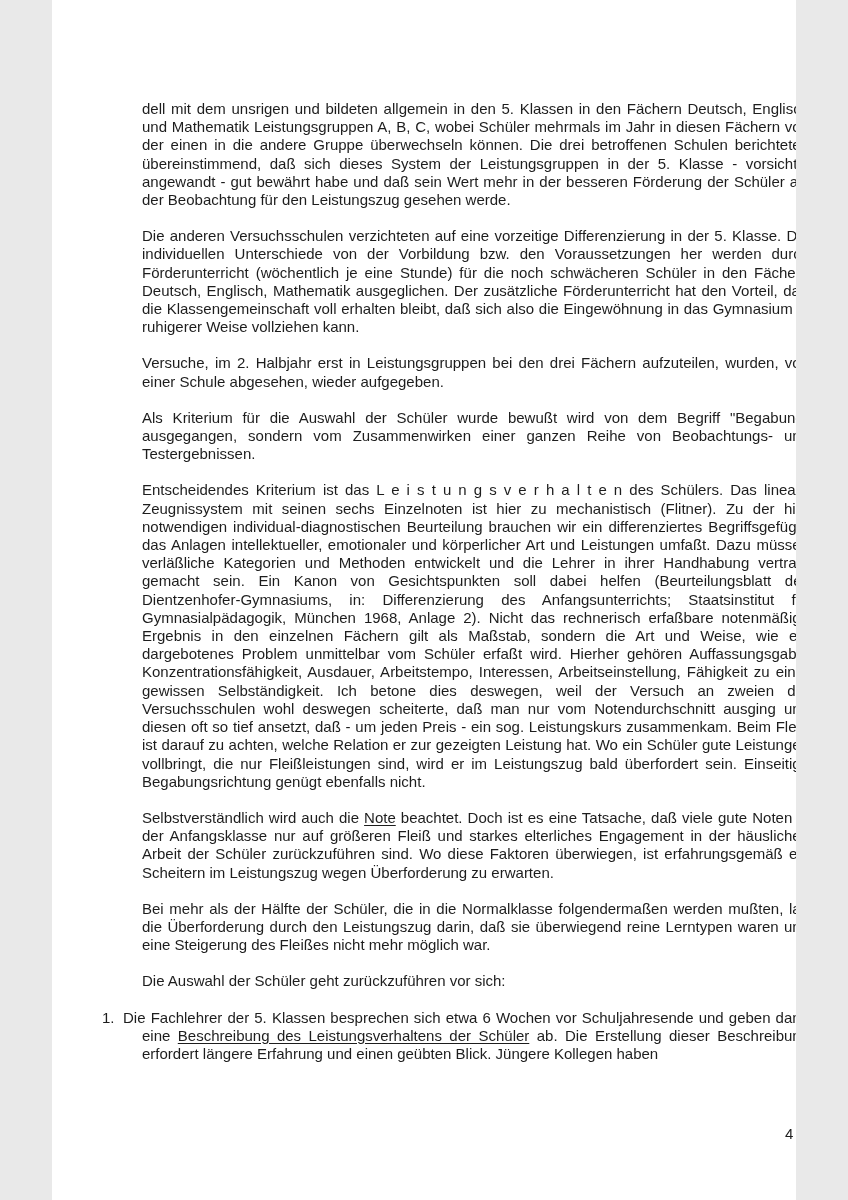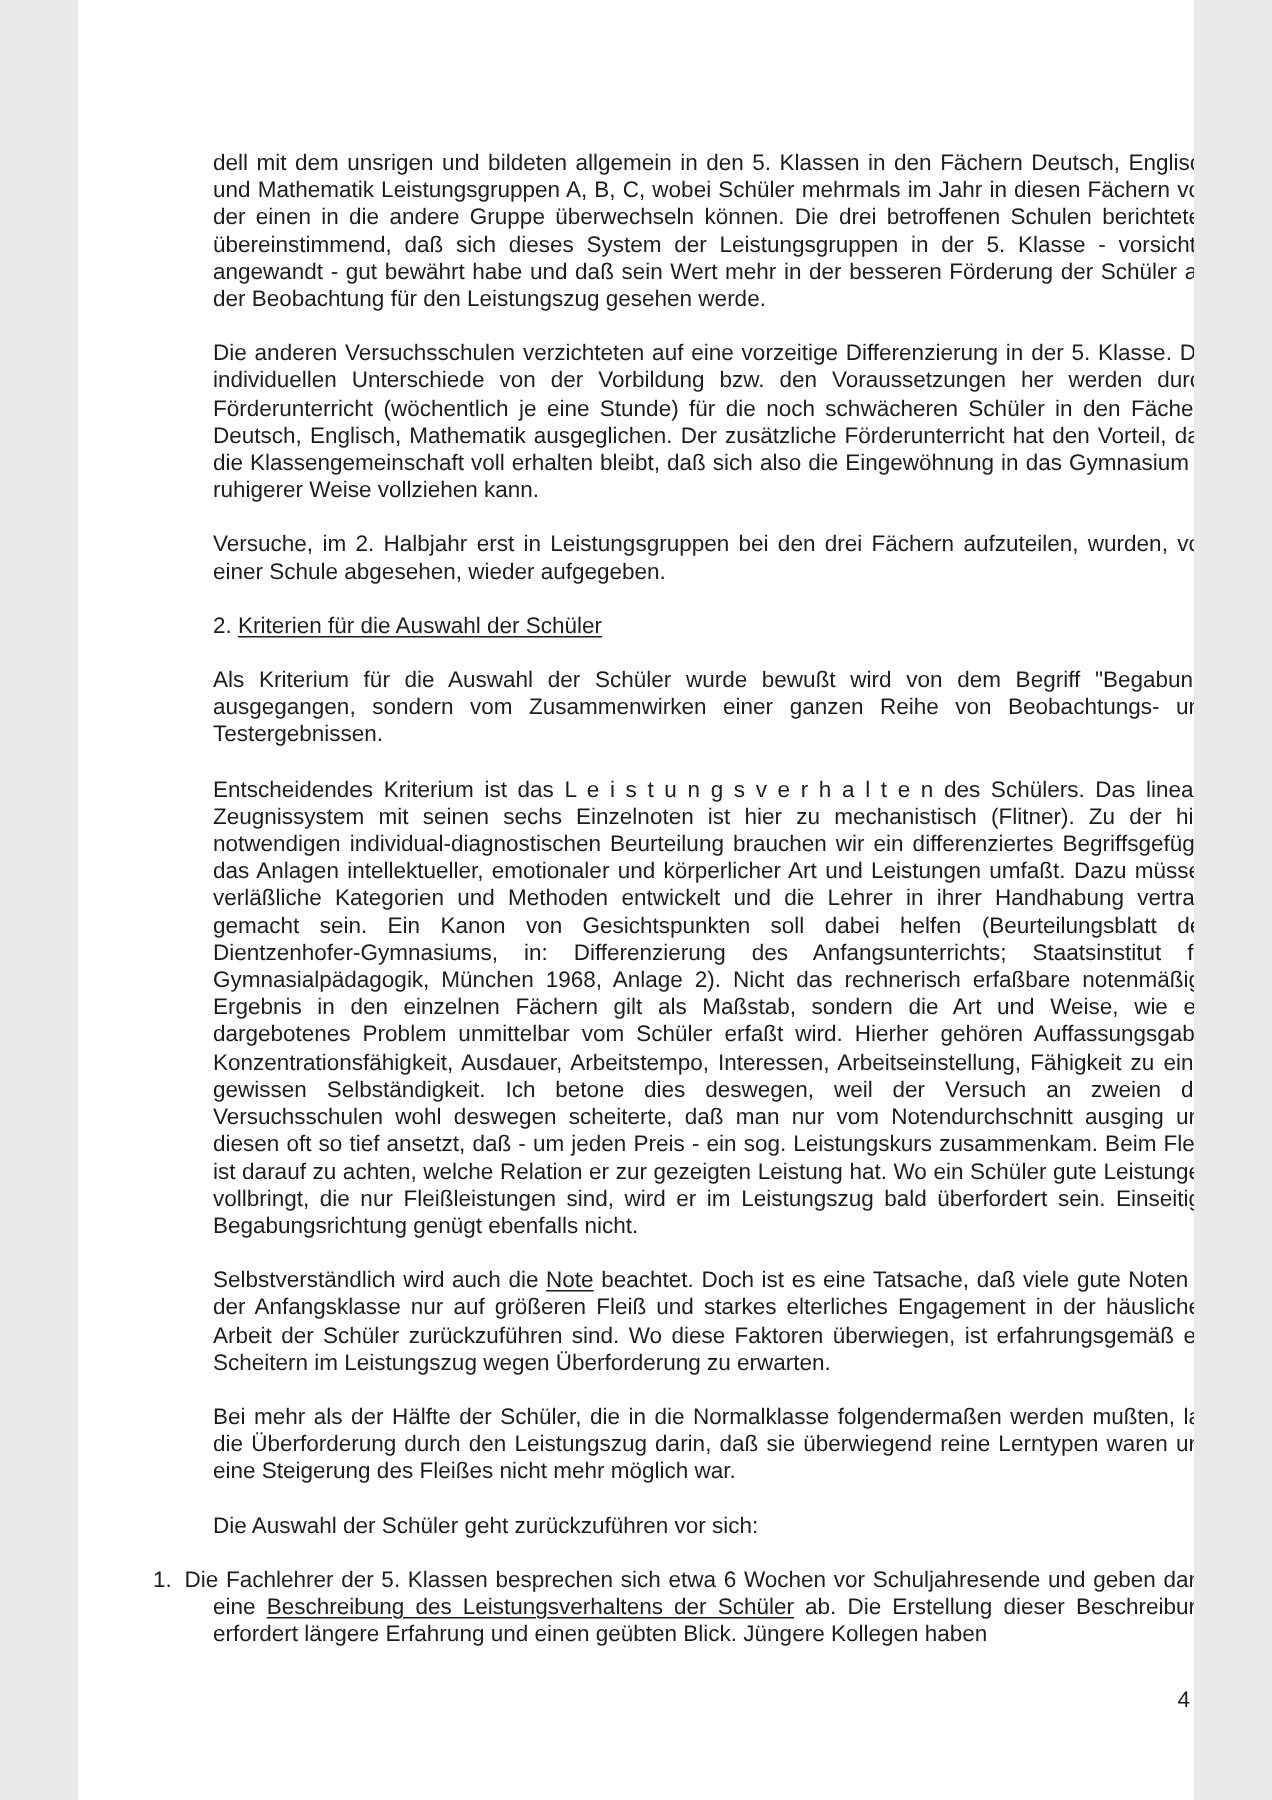--- a/index.html
+++ b/index.html
@@ -42,21 +42,20 @@
 
 <div class="page">
   <div class="content">
 
     <p>dell mit dem unsrigen und bildeten allgemein in den 5. Klassen in den Fächern Deutsch, Englisch und Mathematik Leistungsgruppen A, B, C, wobei Schüler mehrmals im Jahr in diesen Fächern von der einen in die andere Gruppe überwechseln können. Die drei betroffenen Schulen berichteten übereinstimmend, daß sich dieses System der Leistungsgruppen in der 5. Klasse - vorsichtig angewandt - gut bewährt habe und daß sein Wert mehr in der besseren Förderung der Schüler als der Beobachtung für den Leistungszug gesehen werde.</p>
 
     <p>Die anderen Versuchsschulen verzichteten auf eine vorzeitige Differenzierung in der 5. Klasse. Die individuellen Unterschiede von der Vorbildung bzw. den Voraussetzungen her werden durch Förderunterricht (wöchentlich je eine Stunde) für die noch schwächeren Schüler in den Fächern Deutsch, Englisch, Mathematik ausgeglichen. Der zusätzliche Förderunterricht hat den Vorteil, daß die Klassengemeinschaft voll erhalten bleibt, daß sich also die Eingewöhnung in das Gymnasium in ruhigerer Weise vollziehen kann.</p>
 
     <p>Versuche, im 2. Halbjahr erst in Leistungsgruppen bei den drei Fächern aufzuteilen, wurden, von einer Schule abgesehen, wieder aufgegeben.</p>
 
-    <p><span>2. </span><span class="ul">Kriterien für die Auswahl der Schüler</span></p>
 
     <p>Als Kriterium für die Auswahl der Schüler wurde bewußt wird von dem Begriff "Begabung" ausgegangen, sondern vom Zusammenwirken einer ganzen Reihe von Beobachtungs- und Testergebnissen.</p>
 
     <p>Entscheidendes Kriterium ist das L e i s t u n g s v e r h a l t e n des Schülers. Das lineare Zeugnissystem mit seinen sechs Einzelnoten ist hier zu mechanistisch (Flitner). Zu der hier notwendigen individual-diagnostischen Beurteilung brauchen wir ein differenziertes Begriffsgefüge, das Anlagen intellektueller, emotionaler und körperlicher Art und Leistungen umfaßt. Dazu müssen verläßliche Kategorien und Methoden entwickelt und die Lehrer in ihrer Handhabung vertraut gemacht sein. Ein Kanon von Gesichtspunkten soll dabei helfen (Beurteilungsblatt des Dientzenhofer-Gymnasiums, in: Differenzierung des Anfangsunterrichts; Staatsinstitut für Gymnasialpädagogik, München 1968, Anlage 2). Nicht das rechnerisch erfaßbare notenmäßige Ergebnis in den einzelnen Fächern gilt als Maßstab, sondern die Art und Weise, wie ein dargebotenes Problem unmittelbar vom Schüler erfaßt wird. Hierher gehören Auffassungsgabe, Konzentrationsfähigkeit, Ausdauer, Arbeitstempo, Interessen, Arbeitseinstellung, Fähigkeit zu einer gewissen Selbständigkeit. Ich betone dies deswegen, weil der Versuch an zweien der Versuchsschulen wohl deswegen scheiterte, daß man nur vom Notendurchschnitt ausging und diesen oft so tief ansetzt, daß - um jeden Preis - ein sog. Leistungskurs zusammenkam. Beim Fleiß ist darauf zu achten, welche Relation er zur gezeigten Leistung hat. Wo ein Schüler gute Leistungen vollbringt, die nur Fleißleistungen sind, wird er im Leistungszug bald überfordert sein. Einseitige Begabungsrichtung genügt ebenfalls nicht.</p>
 
     <p><span>Selbstverständlich wird auch die </span><span class="ul">Note</span><span> beachtet. Doch ist es eine Tatsache, daß viele gute Noten in der Anfangsklasse nur auf größeren Fleiß und starkes elterliches Engagement in der häuslichen Arbeit der Schüler zurückzuführen sind. Wo diese Faktoren überwiegen, ist erfahrungsgemäß ein Scheitern im Leistungszug wegen Überforderung zu erwarten.</span></p>
 
     <p>Bei mehr als der Hälfte der Schüler, die in die Normalklasse folgendermaßen werden mußten, lag die Überforderung durch den Leistungszug darin, daß sie überwiegend reine Lerntypen waren und eine Steigerung des Fleißes nicht mehr möglich war.</p>
 
     <p>Die Auswahl der Schüler geht zurückzuführen vor sich:</p>

